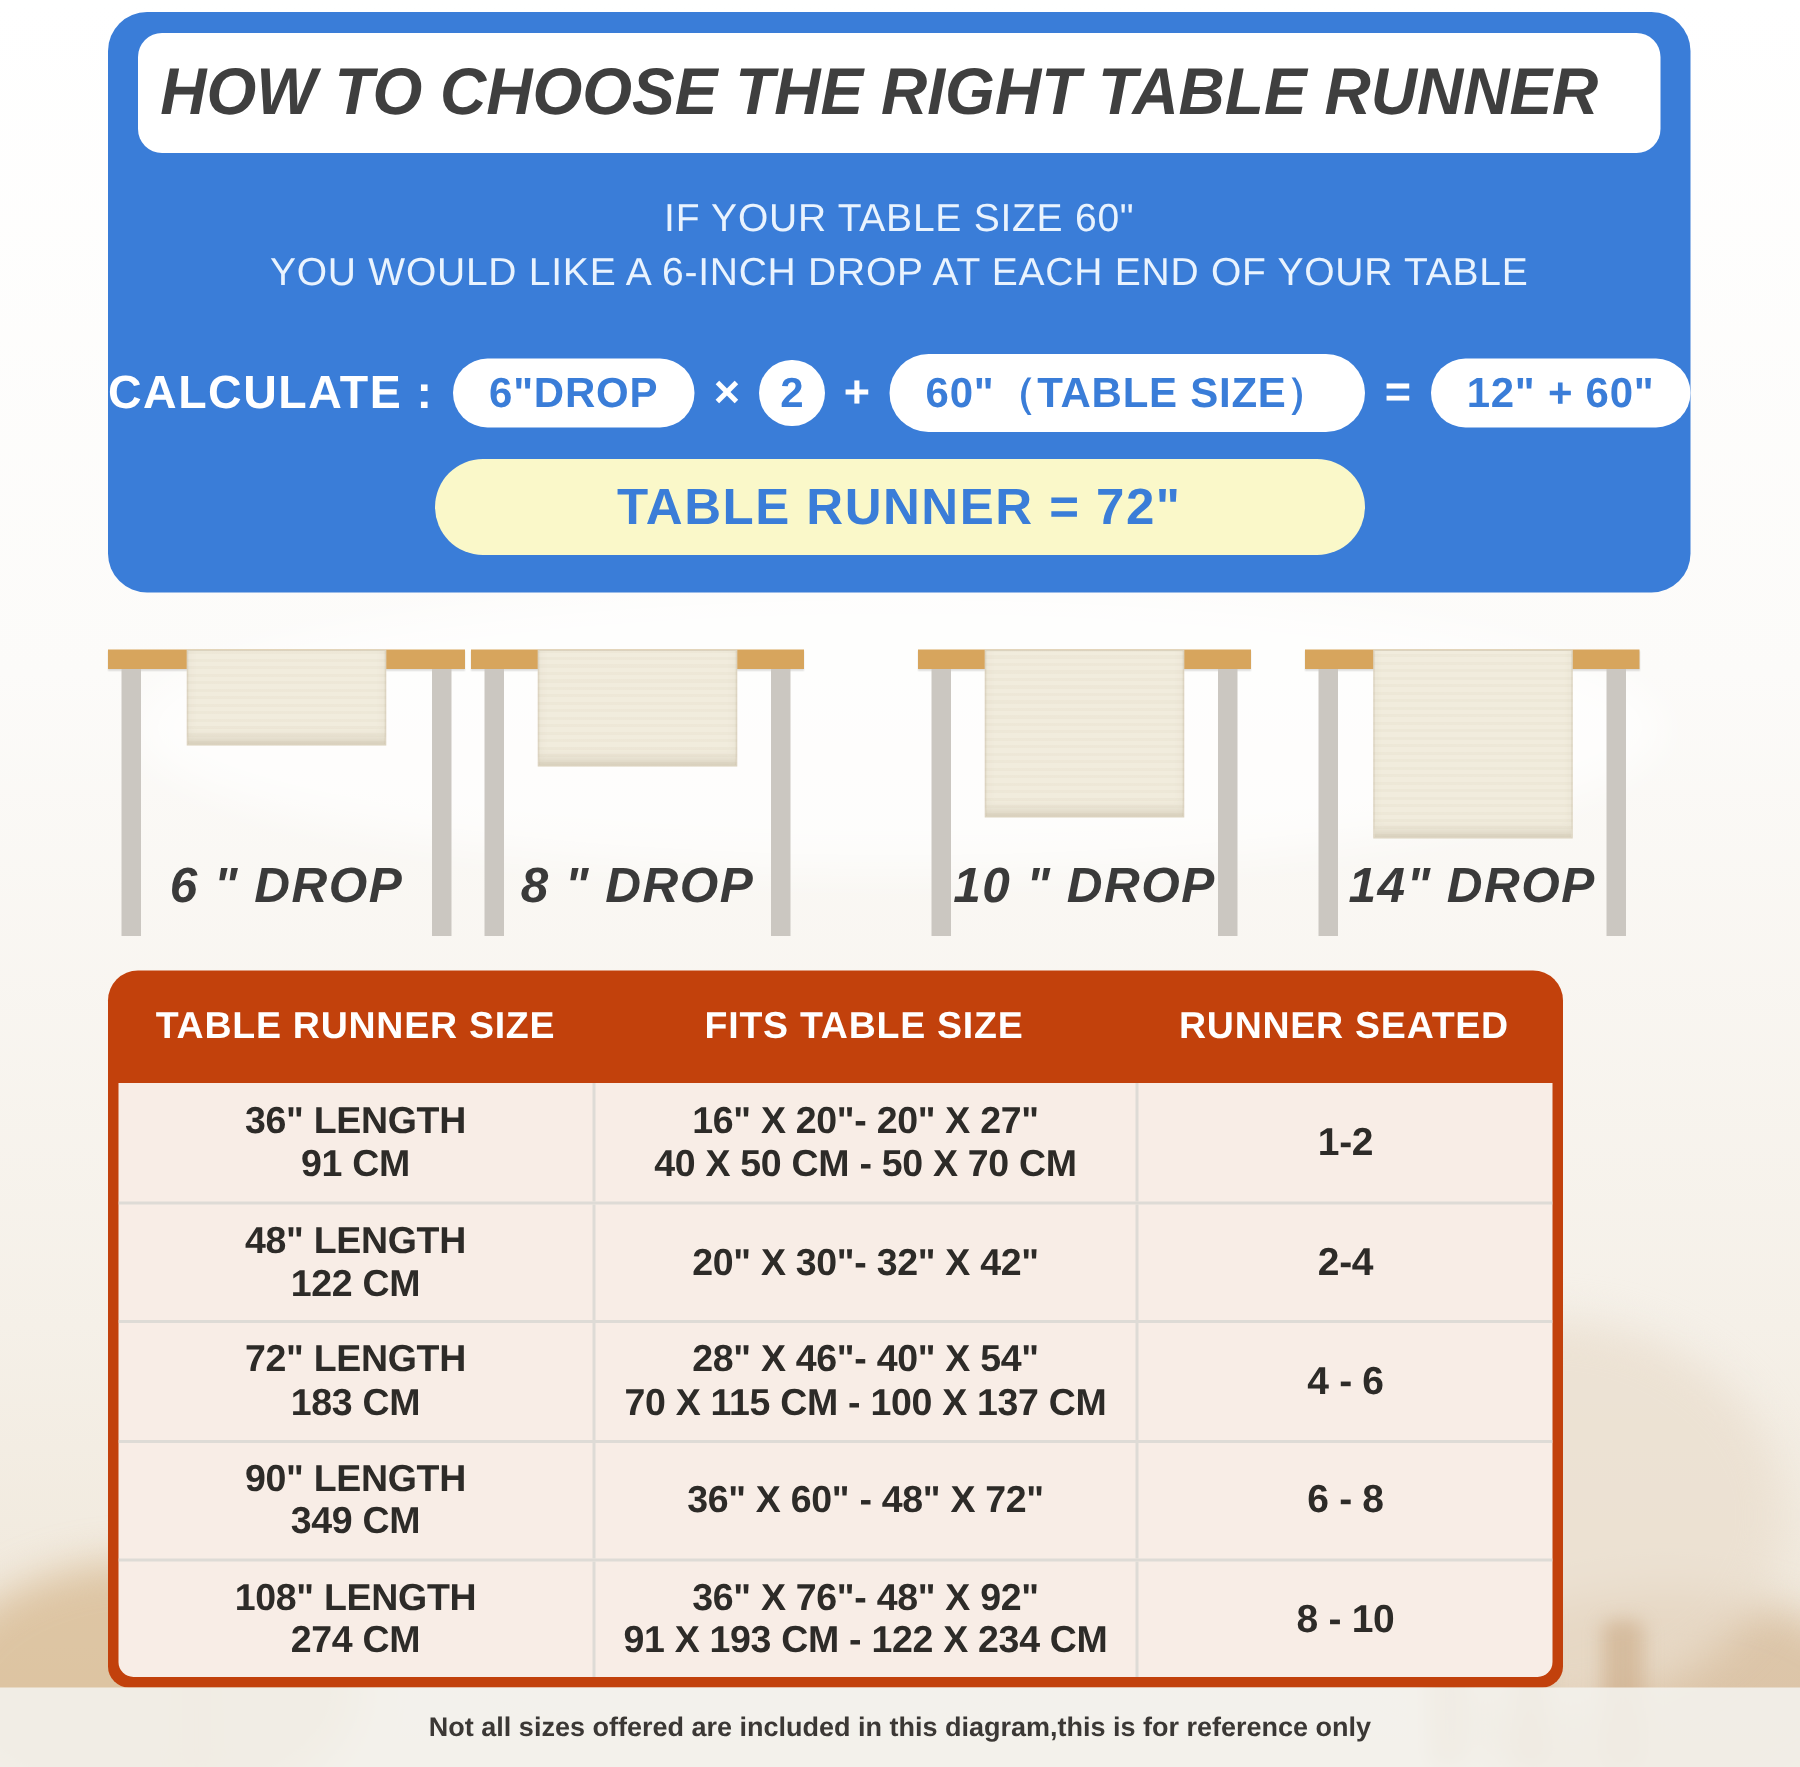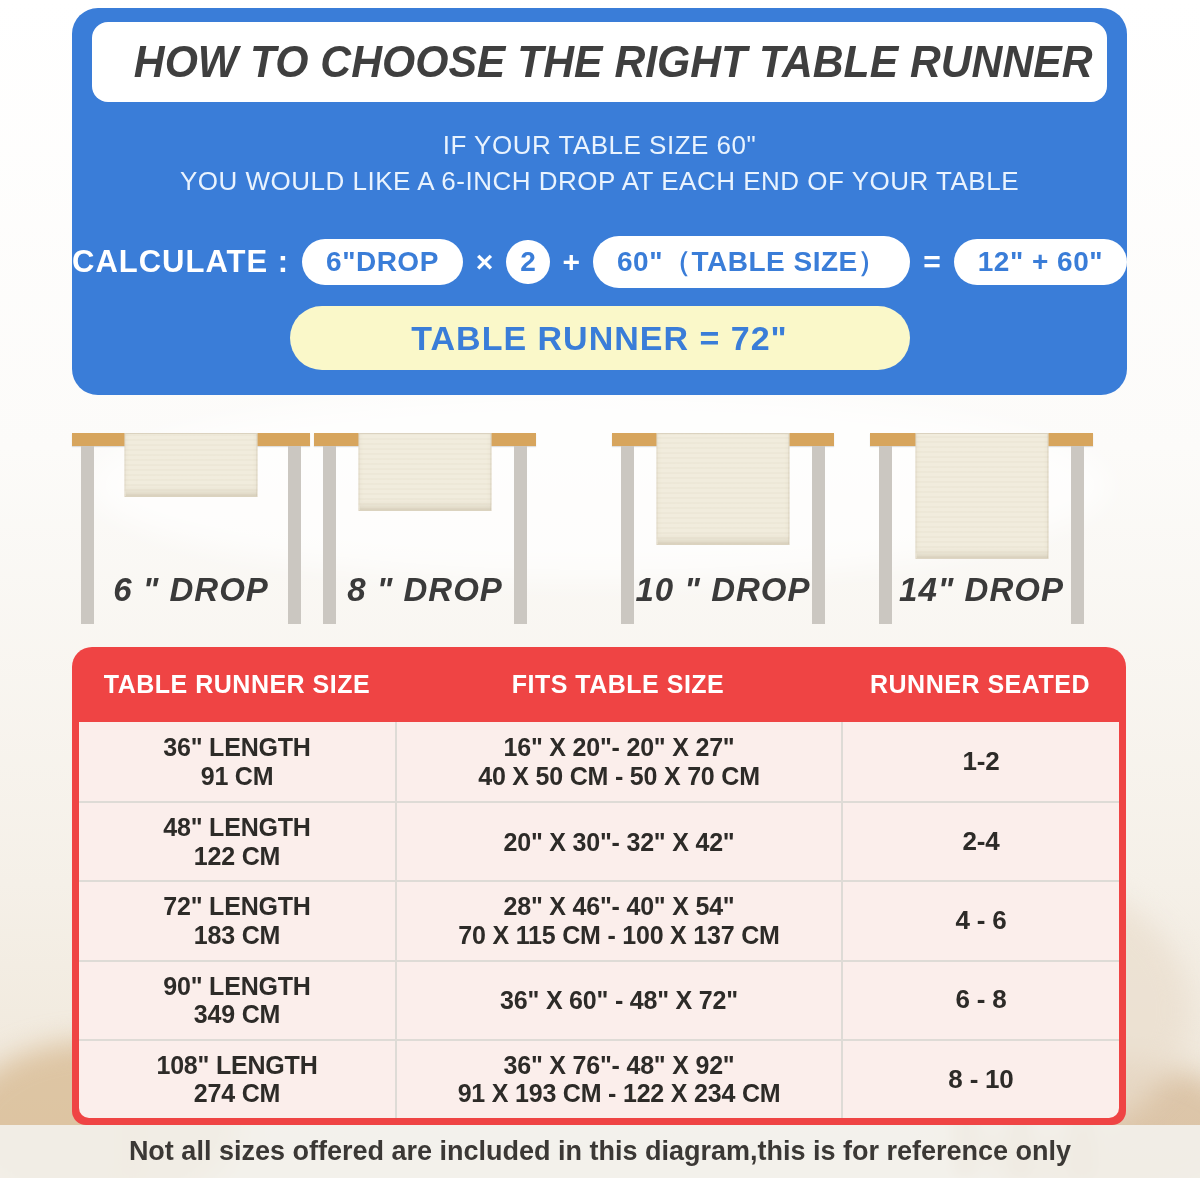--- a/index.html
+++ b/index.html
@@ -19,21 +19,21 @@
   .l1{left:952px;top:1075px;width:26px;height:103px;}
   .l2{left:1008px;top:1068px;width:24px;height:110px;}
   .l3{left:1068px;top:1080px;width:28px;height:98px;}
   .l4{left:120px;top:1090px;width:22px;height:88px;background:rgba(210,180,140,.45);}
 
   
   .top-panel{position:absolute;left:72px;top:8px;width:1055px;height:387px;
              background:#3a7dd8;border-radius:26px;}
   .title-banner{position:absolute;left:20px;top:14px;right:20px;height:80px;
                 background:#ffffff;border-radius:16px;display:flex;
-                align-items:center;justify-content:flex-end;}
+                align-items:center;justify-content:flex-start;}
   .title-text{font-size:44px;font-weight:bold;font-style:italic;color:#3f3f3f;
               letter-spacing:0px;transform:scaleX(.97);white-space:nowrap;}
   .subtitle{position:absolute;left:0;right:0;text-align:center;color:#e9f3fe;
             font-size:26px;letter-spacing:.5px;white-space:nowrap;}
   .sub1{top:122px;}
   .sub2{top:158px;}
   .calc-row{position:absolute;left:0;right:0;top:228px;height:52px;display:flex;
             align-items:center;justify-content:center;gap:13px;}
   .calc-label{color:#fff;font-weight:bold;font-size:31px;letter-spacing:1px;white-space:nowrap;}
   .pill{background:#fff;color:#3a7dd8;font-weight:bold;font-size:28px;
@@ -64,41 +64,41 @@
           box-shadow:inset 0 -7px 9px -5px rgba(170,158,130,.45);}
   .r1{height:64px;}
   .r2{height:78px;}
   .r3{height:112px;}
   .r4{height:126px;}
   .drop-label{position:absolute;top:138px;left:0;width:100%;text-align:center;
               font-size:33px;font-weight:bold;font-style:italic;color:#3a3a3a;
               letter-spacing:1px;white-space:nowrap;}
 
   
-  .size-panel{position:absolute;left:72px;top:647px;width:1054px;height:478px;
-              background:#ef4444;border-radius:20px 20px 14px 14px;
+  .size-panel{position:absolute;left:72px;top:647px;width:970px;height:478px;
+              background:#c2410c;border-radius:20px 20px 14px 14px;
               box-sizing:border-box;padding:75px 7px 7px;}
   .panel-header{position:absolute;left:7px;right:7px;top:0;height:75px;display:grid;
                 grid-template-columns:316px 1fr 278px;align-items:center;}
   .hcell{text-align:center;color:#fff;font-weight:bold;font-size:25px;letter-spacing:.5px;}
   .panel-body{width:100%;height:100%;background:rgba(252,251,248,.93);
               border-radius:0 0 10px 10px;display:grid;grid-template-rows:repeat(5,1fr);
               overflow:hidden;}
   .trow{display:grid;grid-template-columns:316px 1fr 278px;}
   .trow + .trow{border-top:2px solid #dedbd6;}
   .tcell{display:flex;flex-direction:column;justify-content:center;align-items:center;
          color:#2d2b28;font-weight:bold;line-height:1.14;letter-spacing:-.2px;
          text-align:center;font-size:25px;}
   .tcell + .tcell{border-left:2px solid #dedbd6;}
   .persons{font-size:26px;}
 
   
   .footnote{position:absolute;left:0;top:1125px;width:100%;height:53px;
             background:rgba(244,242,238,.88);display:flex;align-items:center;
-            justify-content:center;font-size:27px;font-weight:bold;color:#3b3835;}
+            justify-content:center;font-size:18px;font-weight:bold;color:#3b3835;}
 </style>
 </head>
 <body>
 
 <div class="canvas">
 
   <div class="photo-bg">
     <div class="decor d1"></div>
     <div class="decor d2"></div>
     <div class="decor d3"></div>

